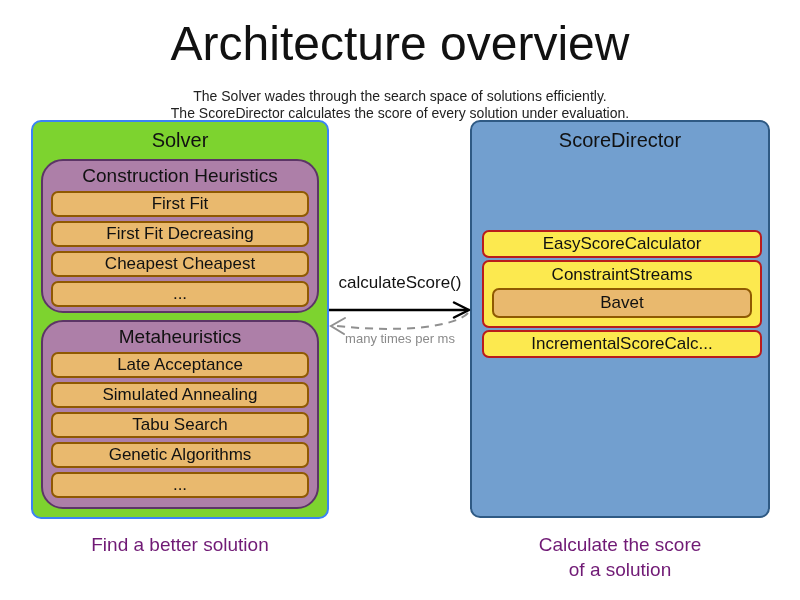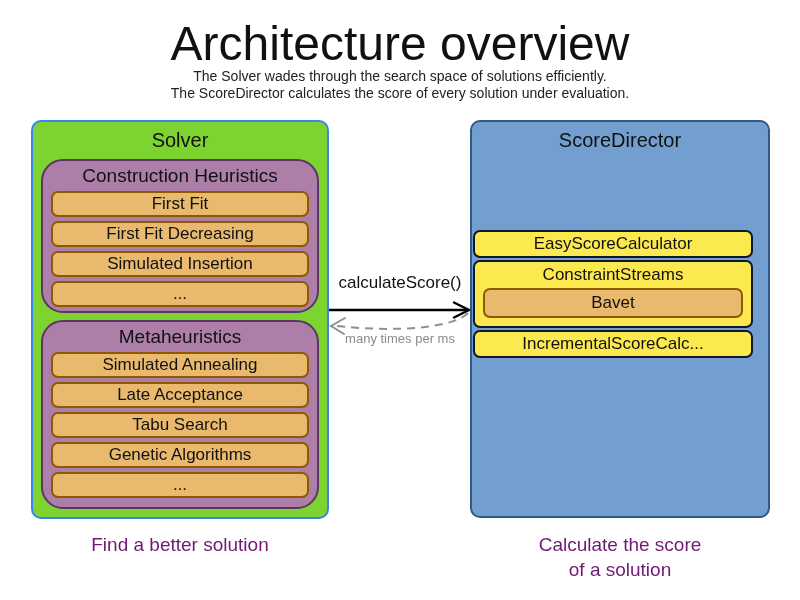--- a/index.html
+++ b/index.html
@@ -2,42 +2,42 @@
 <html><head>
 <meta charset="utf-8">
 <style>
   html,body{margin:0;padding:0;background:#fff;}
   .canvas{position:relative;width:800px;height:600px;background:#ffffff;
           font-family:"Liberation Sans",sans-serif;color:#1a1a1a;overflow:hidden;}
 
   .title{position:absolute;left:0;top:22px;width:100%;text-align:center;
          font-size:48px;line-height:44px;color:#111;}
   .subtitle{position:absolute;left:0;width:100%;text-align:center;
-            font-size:14px;line-height:17px;color:#222;}
+            font-size:14px;line-height:17px;color:#222;margin-top:20px;}
   .subtitle.l1{top:68px;}
   .subtitle.l2{top:85px;}
 
   .bigbox{position:absolute;border-radius:10px;box-sizing:border-box;}
   .solver-box{left:31px;top:120px;width:298px;height:399px;
               background:#7dd32f;border:2px solid #3b82f6;}
   .sd-box{left:470px;top:120px;width:300px;height:398px;
           background:#729fcf;border:2px solid #2f5a84;}
   .bigbox-title{width:100%;text-align:center;font-size:20px;line-height:36px;color:#111;}
 
   .group{position:absolute;left:8px;width:278px;background:#ad7fa8;
          border:2px solid #5c3566;border-radius:22px;box-sizing:border-box;}
   .group1{top:37px;height:154px;}
   .group2{top:198px;height:189px;}
   .group-label{text-align:center;font-size:19px;line-height:30px;color:#111;}
   .item{height:26px;margin:0 8px 4px 8px;background:#e9b96e;border:2px solid #8f5902;
         border-radius:7px;box-sizing:border-box;text-align:center;
         font-size:17px;line-height:22px;color:#111;}
 
-  .sd-item{position:absolute;left:1px;width:280px;background:#fce94f;
-           border:2px solid #0f172a;border-radius:7px;box-sizing:border-box;
+  .sd-item{position:absolute;left:10px;width:280px;background:#fce94f;
+           border:2px solid #b91c1c;border-radius:7px;box-sizing:border-box;
            text-align:center;font-size:17px;color:#111;}
   .sd-item1{top:108px;height:28px;line-height:24px;}
   .sd-item2{top:138px;height:68px;}
   .sd-item2 .sd-label{line-height:26px;}
   .bavet{position:absolute;left:8px;top:26px;width:260px;height:30px;
          background:#e9b96e;border:2px solid #8f5902;border-radius:7px;
          box-sizing:border-box;line-height:26px;text-align:center;}
   .sd-item3{top:208px;height:28px;line-height:24px;}
 
   .caption{position:absolute;text-align:center;font-size:19px;line-height:25px;color:#701a75;}
@@ -60,28 +60,28 @@
   <div class="subtitle l1">The Solver wades through the search space of solutions efficiently.</div>
   <div class="subtitle l2">The ScoreDirector calculates the score of every solution under evaluation.</div>
 
   <div class="bigbox solver-box">
     <div class="bigbox-title">Solver</div>
 
     <div class="group group1">
       <div class="group-label">Construction Heuristics</div>
       <div class="item">First Fit</div>
       <div class="item">First Fit Decreasing</div>
-      <div class="item">Simulated Insertion</div>
+      <div class="item">Cheapest Cheapest</div>
       <div class="item">...</div>
     </div>
 
     <div class="group group2">
       <div class="group-label">Metaheuristics</div>
+      <div class="item">Late Acceptance</div>
       <div class="item">Simulated Annealing</div>
-      <div class="item">Late Acceptance</div>
       <div class="item">Tabu Search</div>
       <div class="item">Genetic Algorithms</div>
       <div class="item">...</div>
     </div>
   </div>
 
   <div class="bigbox sd-box">
     <div class="bigbox-title">ScoreDirector</div>
 
     <div class="sd-item sd-item1">EasyScoreCalculator</div>

